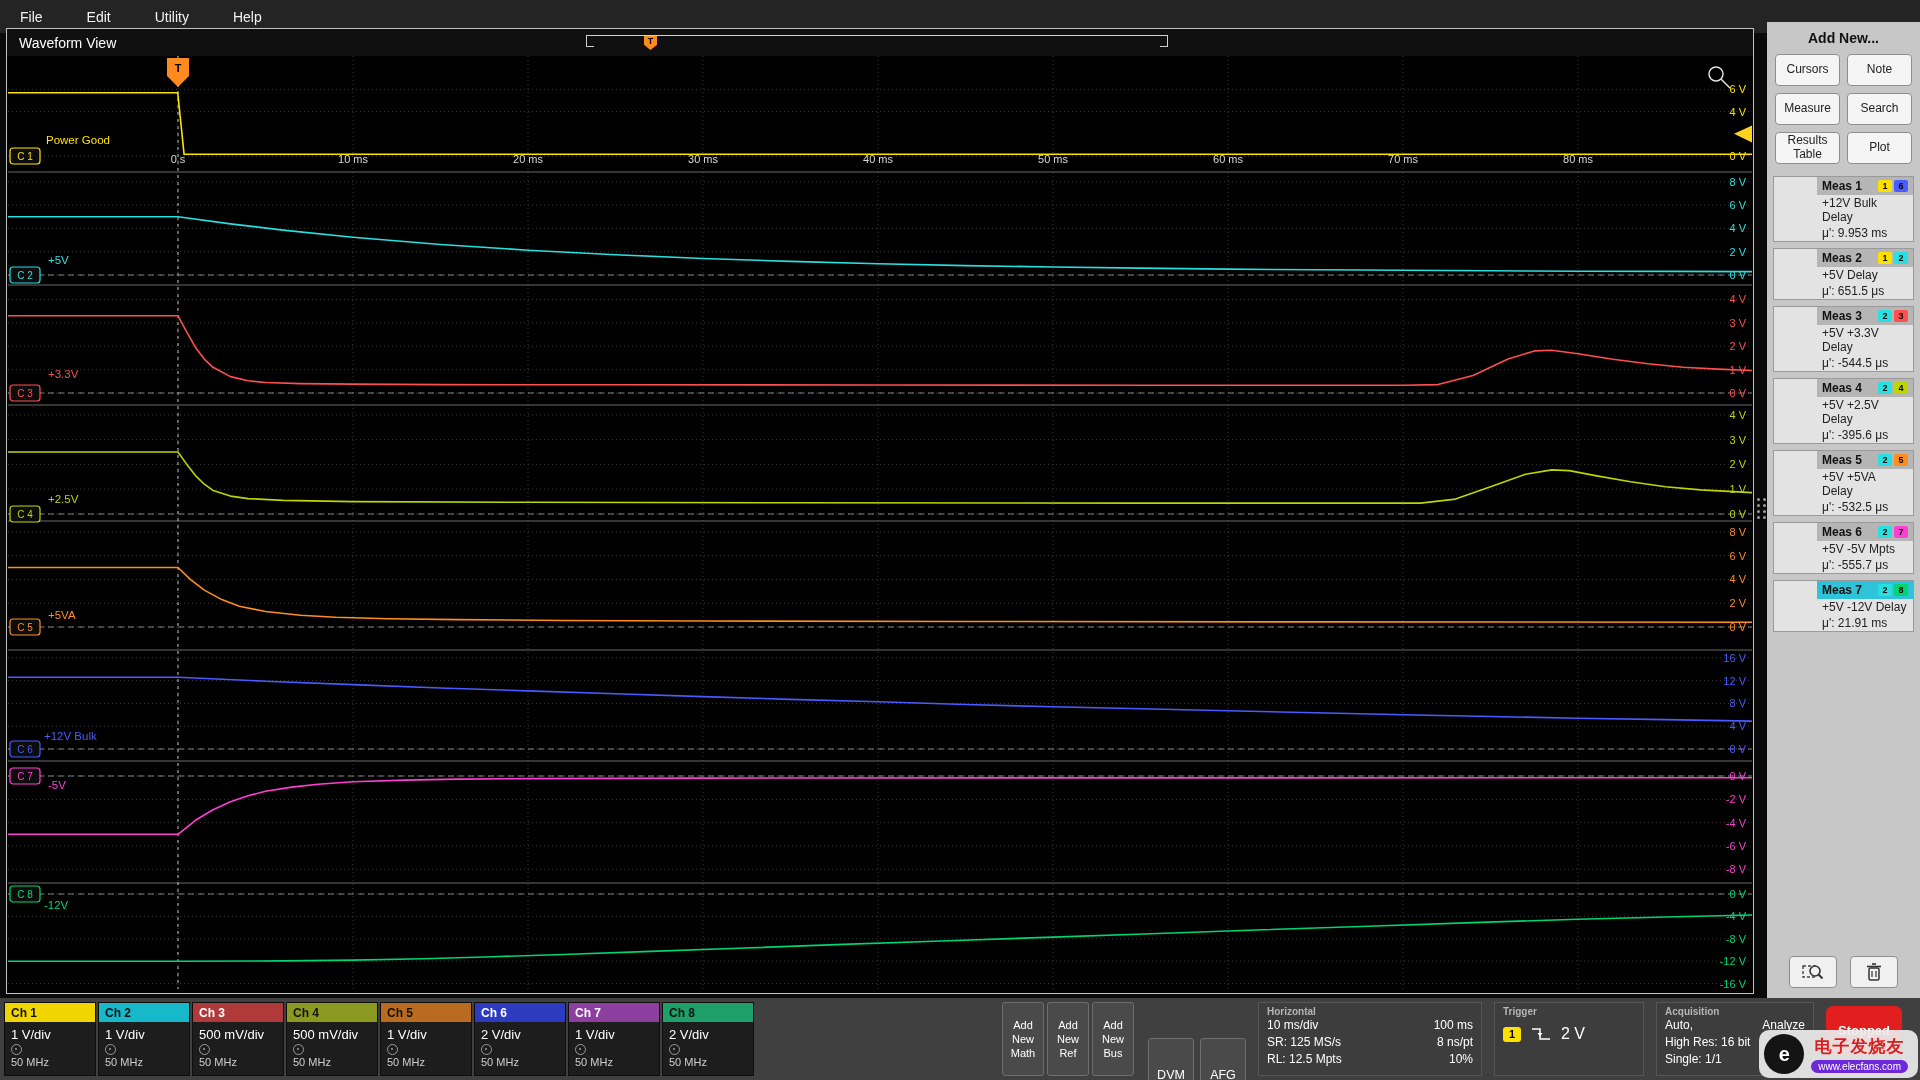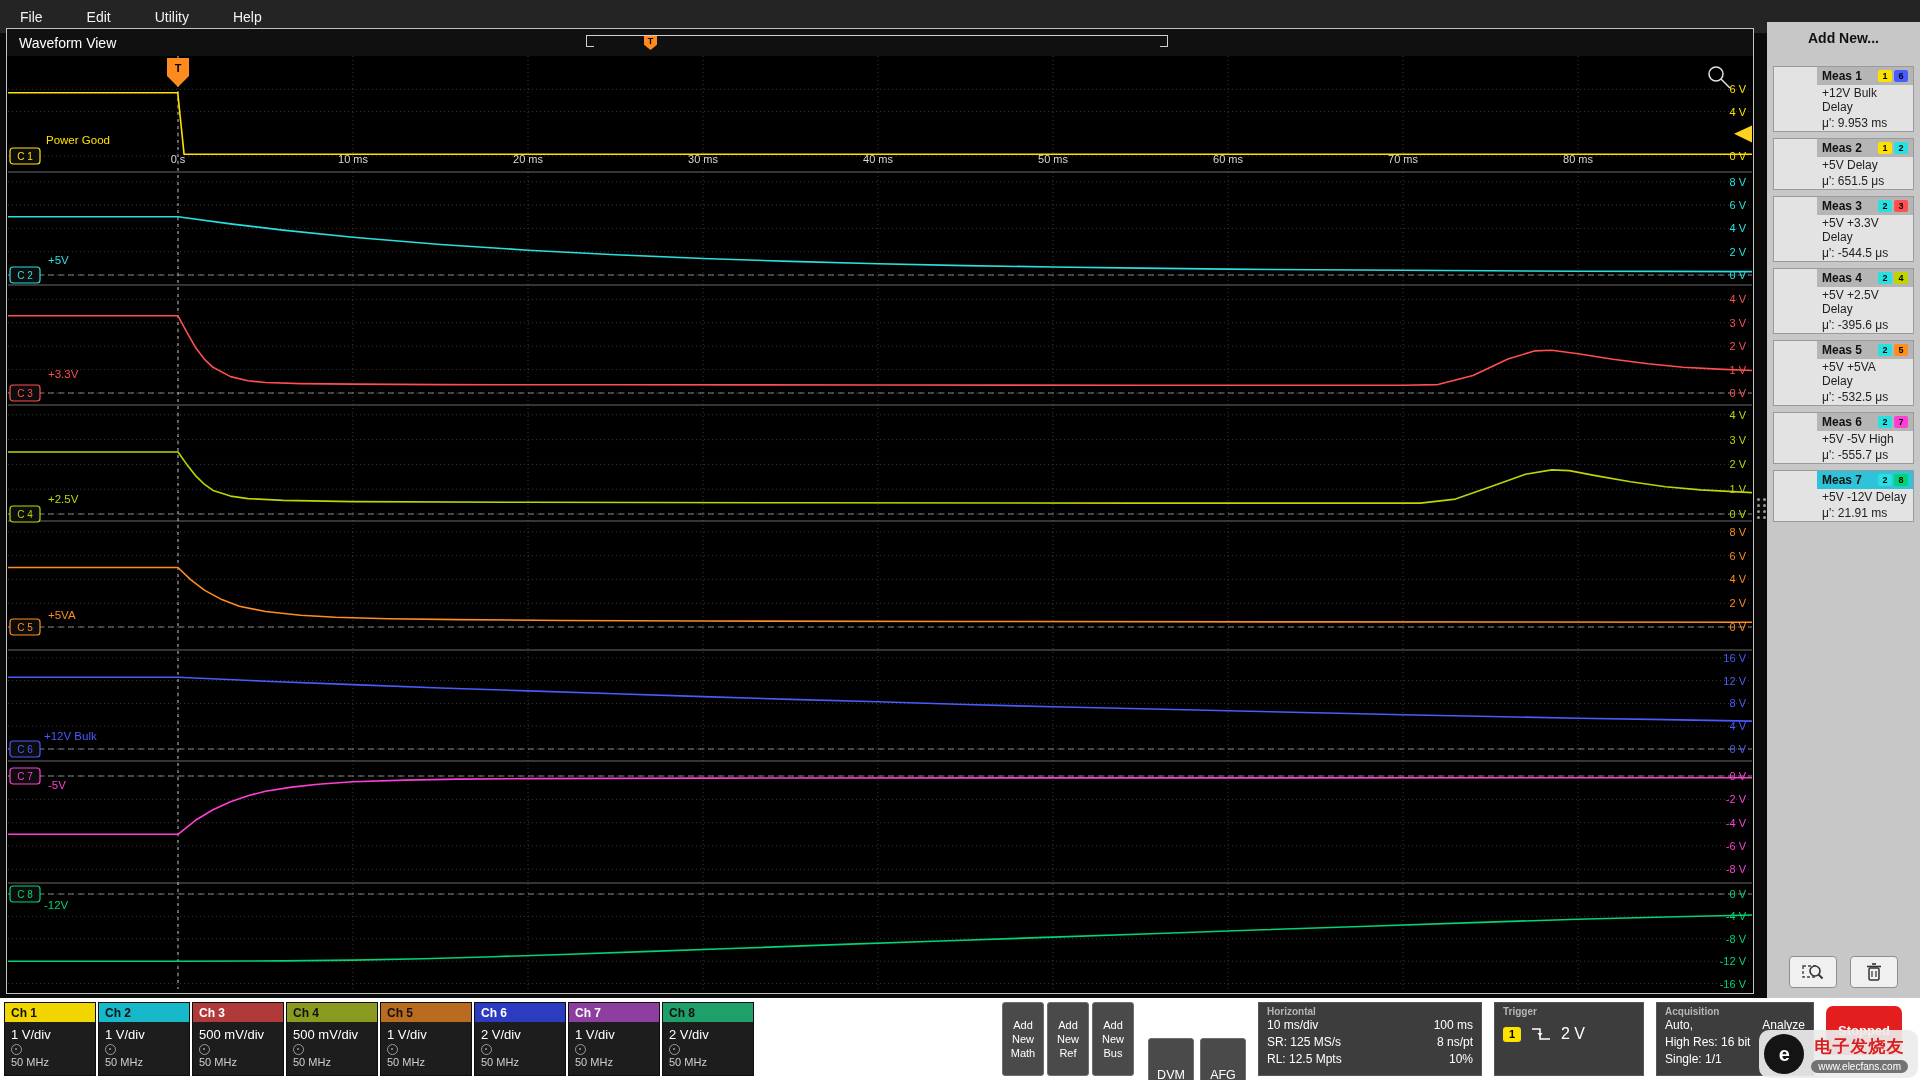--- a/index.html
+++ b/index.html
@@ -52,21 +52,21 @@
   .meas-head.sel{background:#2fc3d9;}
   .chips{display:flex;}
   .chip{display:inline-block;min-width:14px;height:12px;font-size:9px;font-weight:bold;color:#000;
         text-align:center;line-height:12px;border-radius:2px;margin-left:2px;}
   .meas-title,.meas-value{padding:1px 5px;font-size:12px;color:#222;}
   .rp-foot{position:absolute;bottom:10px;left:0;right:0;display:flex;justify-content:space-between;padding:0 22px;}
   .rp-tool{width:46px;height:30px;background:#f0f0f0;border:1px solid #8e8e8e;border-radius:4px;
            display:flex;align-items:center;justify-content:center;cursor:pointer;}
 
   
-  .bbar{position:absolute;left:0;top:998px;width:1920px;height:82px;background:#ffffff;}
+  .bbar{position:absolute;left:0;top:998px;width:1920px;height:82px;background:#404040;}
   .chblocks{position:absolute;left:4px;top:4px;display:flex;gap:2px;}
   .chb{width:92px;height:74px;background:#1d1d1d;border:1px solid #0e0e0e;box-sizing:border-box;cursor:pointer;}
   .chb-h{height:19px;font-size:12px;font-weight:bold;display:flex;align-items:center;padding-left:6px;}
   .chb-v{font-size:13px;color:#fff;padding:5px 0 0 6px;}
   .chb-bw{font-size:11px;color:#cfcfcf;padding:2px 0 0 6px;display:flex;flex-direction:column;gap:1px;}
   .probe{width:9px;height:9px;border:1px solid #9a9a9a;border-radius:50%;position:relative;}
   .probe:after{content:"";position:absolute;left:2.5px;top:2.5px;width:2px;height:2px;background:#9a9a9a;border-radius:50%;}
   .addbtns{position:absolute;left:1002px;top:4px;display:flex;gap:3px;}
   .addbtn{width:42px;height:74px;background:#4a4a4a;border:1px solid #6e6e6e;border-radius:3px;color:#fff;
           font-size:11px;display:flex;align-items:center;justify-content:center;text-align:center;
@@ -87,21 +87,21 @@
   .stopped{position:absolute;right:18px;top:8px;background:#e31e1e;color:#fff;font-weight:bold;
            font-size:13px;padding:17px 12px;border-radius:7px;}
 
   
   .watermark{position:absolute;right:2px;bottom:2px;display:flex;align-items:center;gap:7px;
              background:rgba(235,235,235,.92);border-radius:10px;padding:4px 10px 4px 5px;z-index:50;}
   .wm-logo{width:40px;height:40px;border-radius:50%;background:#141414;color:#fff;display:flex;
            align-items:center;justify-content:center;font-size:20px;font-weight:bold;}
   .wm-txt{display:flex;flex-direction:column;align-items:center;}
   .wm-name{color:#d81e1e;font-weight:bold;font-size:17px;letter-spacing:1px;}
-  .wm-url{background:#737373;color:#fff;font-size:10px;padding:1px 7px;border-radius:8px;margin-top:2px;}
+  .wm-url{background:#6d28d9;color:#fff;font-size:10px;padding:1px 7px;border-radius:8px;margin-top:2px;}
 </style>
 </head>
 <body>
 
 <div class="menubar">
   <span class="mi">File</span>
   <span class="mi">Edit</span>
   <span class="mi">Utility</span>
   <span class="mi">Help</span>
 </div>
@@ -271,20 +271,29 @@
     <span></span>
     <span></span>
     <span></span>
     <span></span>
     <span></span>
     <span></span>
 </div>
 
 <div class="rpanel">
   <div class="rp-title">Add New...</div>
+  <div class="rp-btns" id="rpbtns">
+      <div class="rp-btn">Cursors</div>
+      <div class="rp-btn">Note</div>
+      <div class="rp-btn">Measure</div>
+      <div class="rp-btn">Search</div>
+      <div class="rp-btn">Results
+Table</div>
+      <div class="rp-btn">Plot</div>
+    </div>
   <div class="meas-list" id="measlist">
       <div class="meas-card">
         <div class="meas-head">
           <span>Meas 1</span>
           <span class="chips">
             <span class="chip" style="background:#ffe100">1</span>
             <span class="chip" style="background:#4a5bff">6</span>
           </span>
         </div>
         <div class="meas-title">+12V Bulk Delay</div>
@@ -335,21 +344,21 @@
         <div class="meas-value">μ': -532.5 μs</div>
       </div>
       <div class="meas-card">
         <div class="meas-head">
           <span>Meas 6</span>
           <span class="chips">
             <span class="chip" style="background:#29e0e0">2</span>
             <span class="chip" style="background:#ff3fd4">7</span>
           </span>
         </div>
-        <div class="meas-title">+5V -5V High</div>
+        <div class="meas-title">+5V -5V Mpts</div>
         <div class="meas-value">μ': -555.7 μs</div>
       </div>
       <div class="meas-card">
         <div class="meas-head sel">
           <span>Meas 7</span>
           <span class="chips">
             <span class="chip" style="background:#29e0e0">2</span>
             <span class="chip" style="background:#00d473">8</span>
           </span>
         </div>

